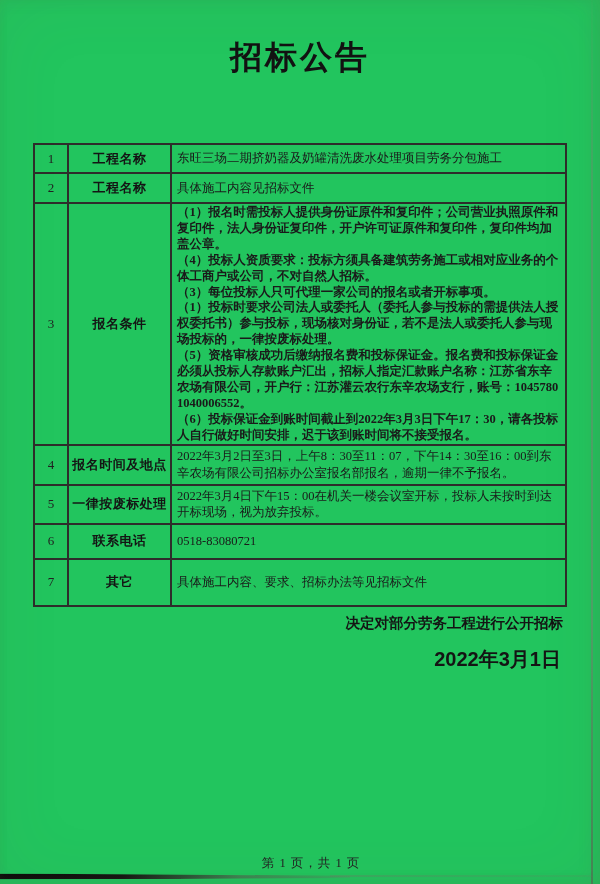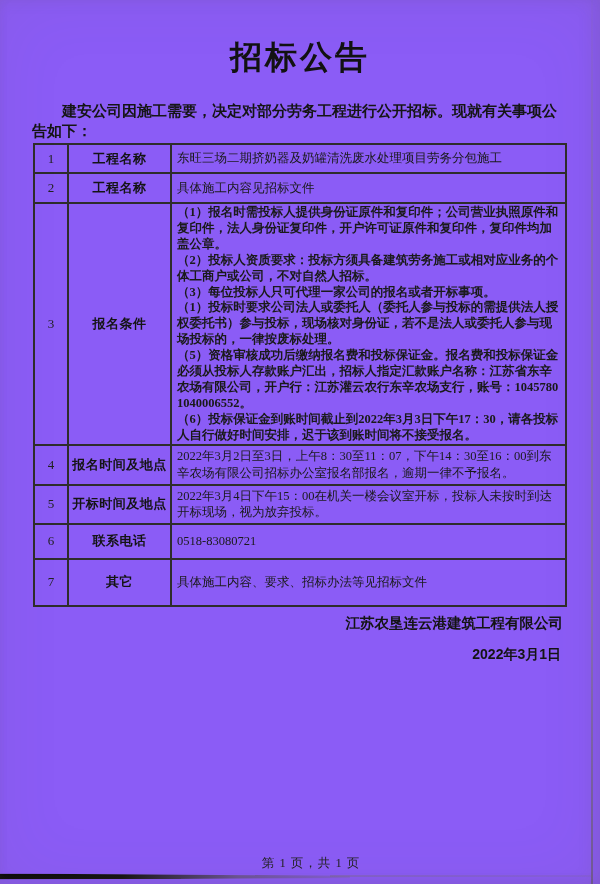--- a/index.html
+++ b/index.html
@@ -5,21 +5,21 @@
   * { margin: 0; padding: 0; box-sizing: border-box; }
   html, body { width: 600px; height: 884px; }
   body {
     font-family: "Liberation Serif", serif;
     background: #e9e7e3;
   }
   .paper {
     position: relative;
     width: 600px;
     height: 884px;
-    background: #8b5cf6;
+    background: #22c55e;
     overflow: hidden;
     color: #1c1c1c;
   }
   .vignette {
     position: absolute; inset: 0; pointer-events: none; z-index: 9;
     box-shadow: inset 0 0 70px rgba(95,85,72,0.07), inset -7px 0 16px rgba(95,85,72,0.10), inset 0 -4px 10px rgba(95,85,72,0.06);
   }
   .doc-title {
     position: absolute;
     top: 36px; left: 0; width: 100%;
@@ -90,21 +90,21 @@
   td.content.conditions p { margin: 0; font-weight: bold; }
   .signature {
     position: absolute;
     top: 614px; right: 37px;
     text-align: right;
     font-family: "Liberation Sans", sans-serif;
     font-weight: bold;
     color: #141414;
   }
   .signature .company { font-size: 14.5px; }
-  .signature .date { font-size: 14px; margin-top: 13px; padding-right: 2px; }
+  .signature .date { font-size: 20px; margin-top: 13px; padding-right: 2px; }
   .page-footer {
     position: absolute;
     top: 855px; left: 11px; width: 600px;
     text-align: center;
     font-size: 12.5px;
     letter-spacing: 1px;
     color: #222;
   }
   
   .edge-line-right {
@@ -126,21 +126,20 @@
     background: linear-gradient(to right, rgba(120,113,104,0.30), rgba(120,113,104,0.12));
   }
 </style>
 </head>
 <body>
 
 <div class="paper">
 
   <h1 class="doc-title">招标公告</h1>
 
-  <p class="intro">建安公司因施工需要，决定对部分劳务工程进行公开招标。现就有关事项公告如下：</p>
 
   <table class="tender">
     <colgroup>
       <col class="c-no">
         <col class="c-label">
         <col>
     </colgroup>
     <tbody>
       <tr class="r1">
         <td class="no">1</td>
@@ -150,52 +149,52 @@
       <tr class="r2">
         <td class="no">2</td>
         <td class="label">工程名称</td>
         <td class="content">具体施工内容见招标文件</td>
       </tr>
       <tr class="r3">
         <td class="no">3</td>
         <td class="label">报名条件</td>
         <td class="content conditions">
           <p>（1）报名时需投标人提供身份证原件和复印件；公司营业执照原件和复印件，法人身份证复印件，开户许可证原件和复印件，复印件均加盖公章。</p>
-          <p>（2）投标人资质要求：投标方须具备建筑劳务施工或相对应业务的个体工商户或公司，不对自然人招标。</p>
+          <p>（4）投标人资质要求：投标方须具备建筑劳务施工或相对应业务的个体工商户或公司，不对自然人招标。</p>
           <p>（3）每位投标人只可代理一家公司的报名或者开标事项。</p>
           <p>（1）投标时要求公司法人或委托人（委托人参与投标的需提供法人授权委托书）参与投标，现场核对身份证，若不是法人或委托人参与现场投标的，一律按废标处理。</p>
           <p>（5）资格审核成功后缴纳报名费和投标保证金。报名费和投标保证金必须从投标人存款账户汇出，招标人指定汇款账户名称：江苏省东辛农场有限公司，开户行：江苏灌云农行东辛农场支行，账号：10457801040006552。</p>
           <p>（6）投标保证金到账时间截止到2022年3月3日下午17：30，请各投标人自行做好时间安排，迟于该到账时间将不接受报名。</p>
         </td>
       </tr>
       <tr class="r4">
         <td class="no">4</td>
         <td class="label">报名时间及地点</td>
         <td class="content">2022年3月2日至3日，上午8：30至11：07，下午14：30至16：00到东辛农场有限公司招标办公室报名部报名，逾期一律不予报名。</td>
       </tr>
       <tr class="r5">
         <td class="no">5</td>
-        <td class="label">开标时间及地点</td>
+        <td class="label">一律按废标处理</td>
         <td class="content">2022年3月4日下午15：00在机关一楼会议室开标，投标人未按时到达开标现场，视为放弃投标。</td>
       </tr>
       <tr class="r6">
         <td class="no">6</td>
         <td class="label">联系电话</td>
         <td class="content">0518-83080721</td>
       </tr>
       <tr class="r7">
         <td class="no">7</td>
         <td class="label">其它</td>
         <td class="content">具体施工内容、要求、招标办法等见招标文件</td>
       </tr>
     </tbody>
   </table>
 
   <div class="signature">
-    <div class="company">江苏农垦连云港建筑工程有限公司</div>
+    <div class="company">决定对部分劳务工程进行公开招标</div>
     <div class="date">2022年3月1日</div>
   </div>
 
   <div class="page-footer">第 1 页，共 1 页</div>
 
   <div class="edge-line-right"></div>
   <div class="bottom-wedge"></div>
   <div class="bottom-faint-line"></div>
   <div class="vignette"></div>
 

